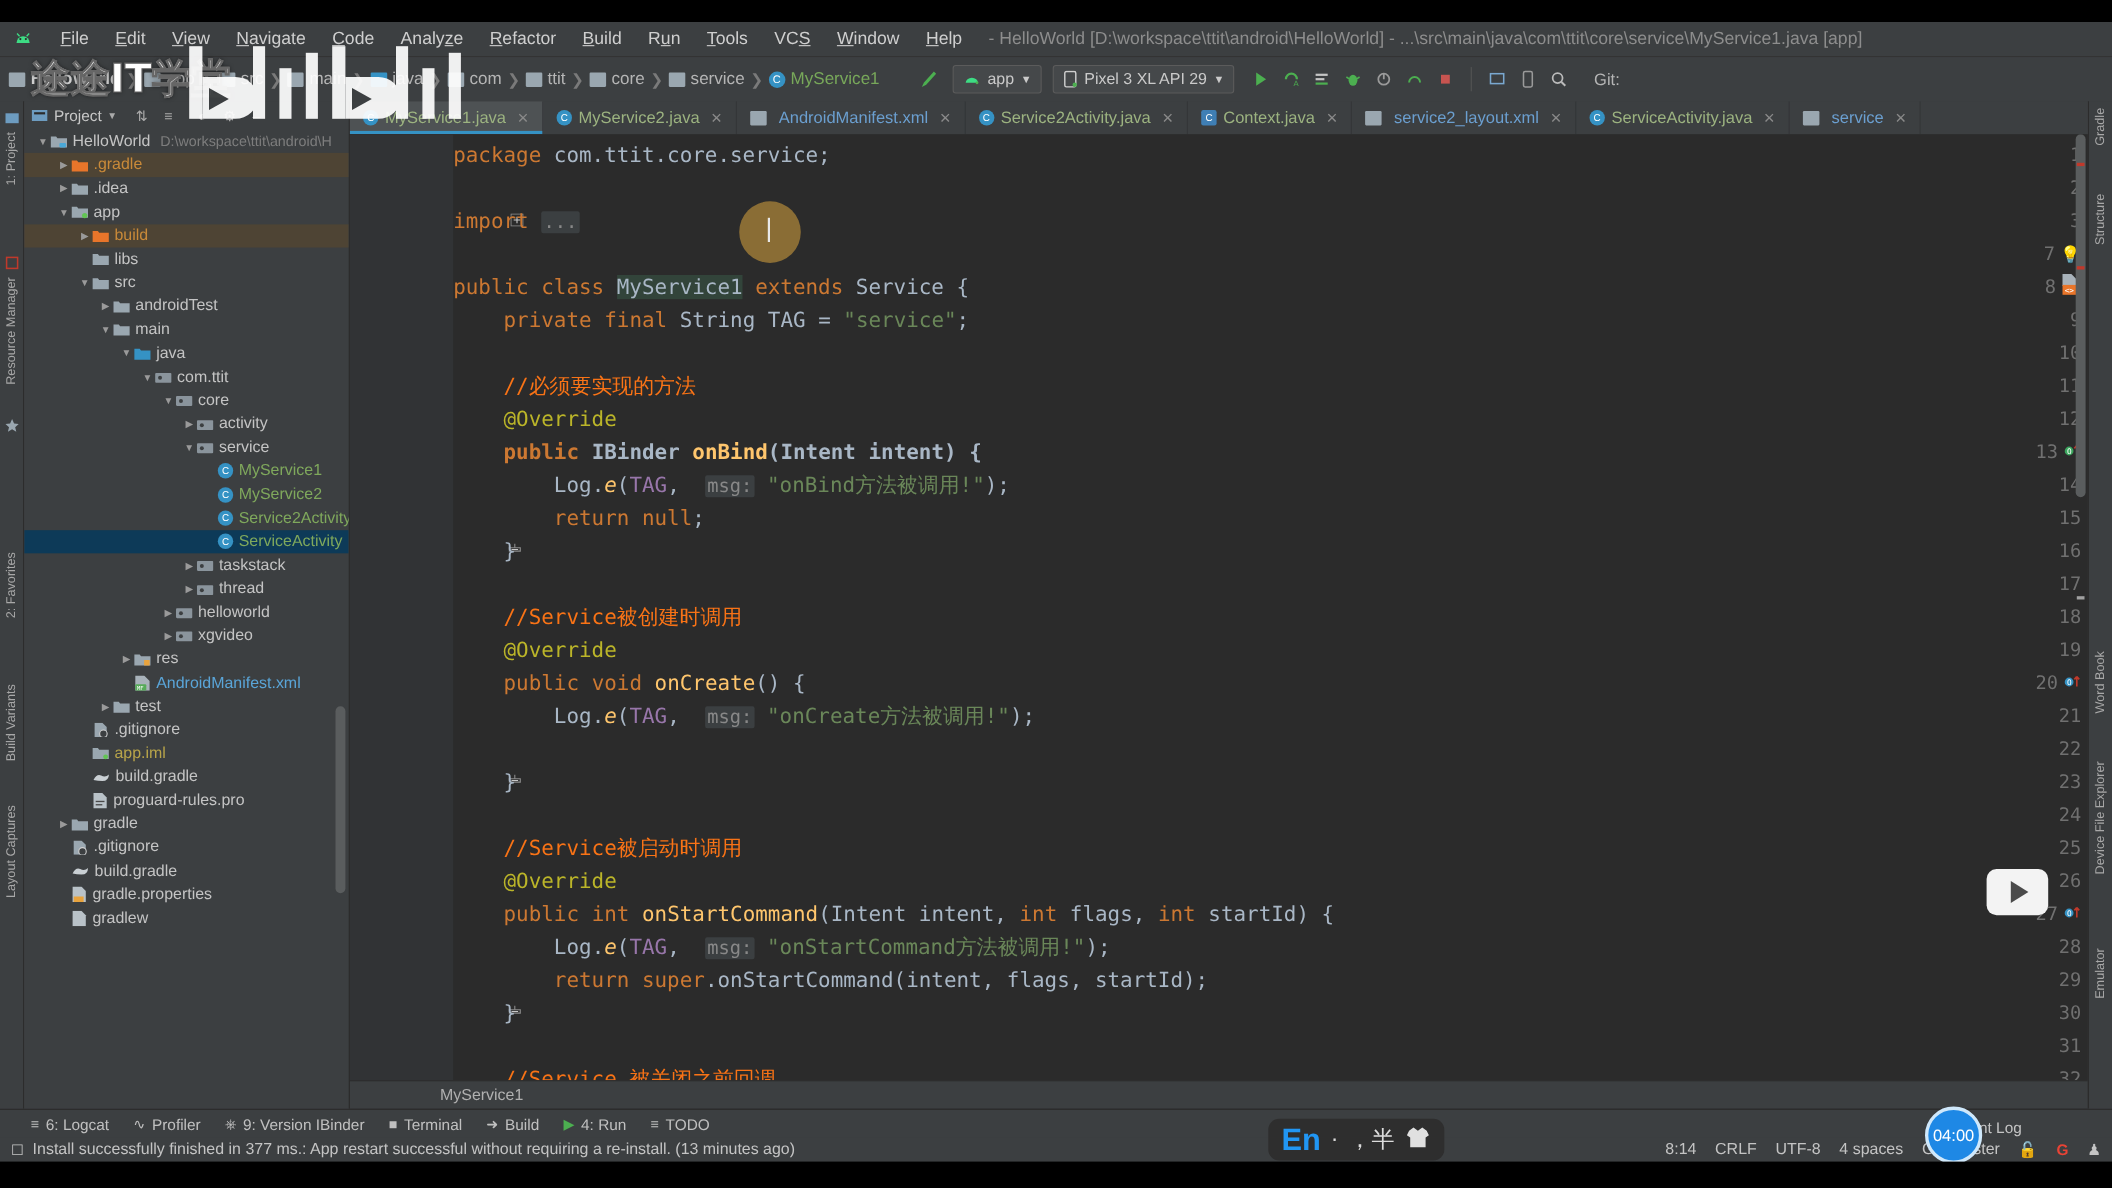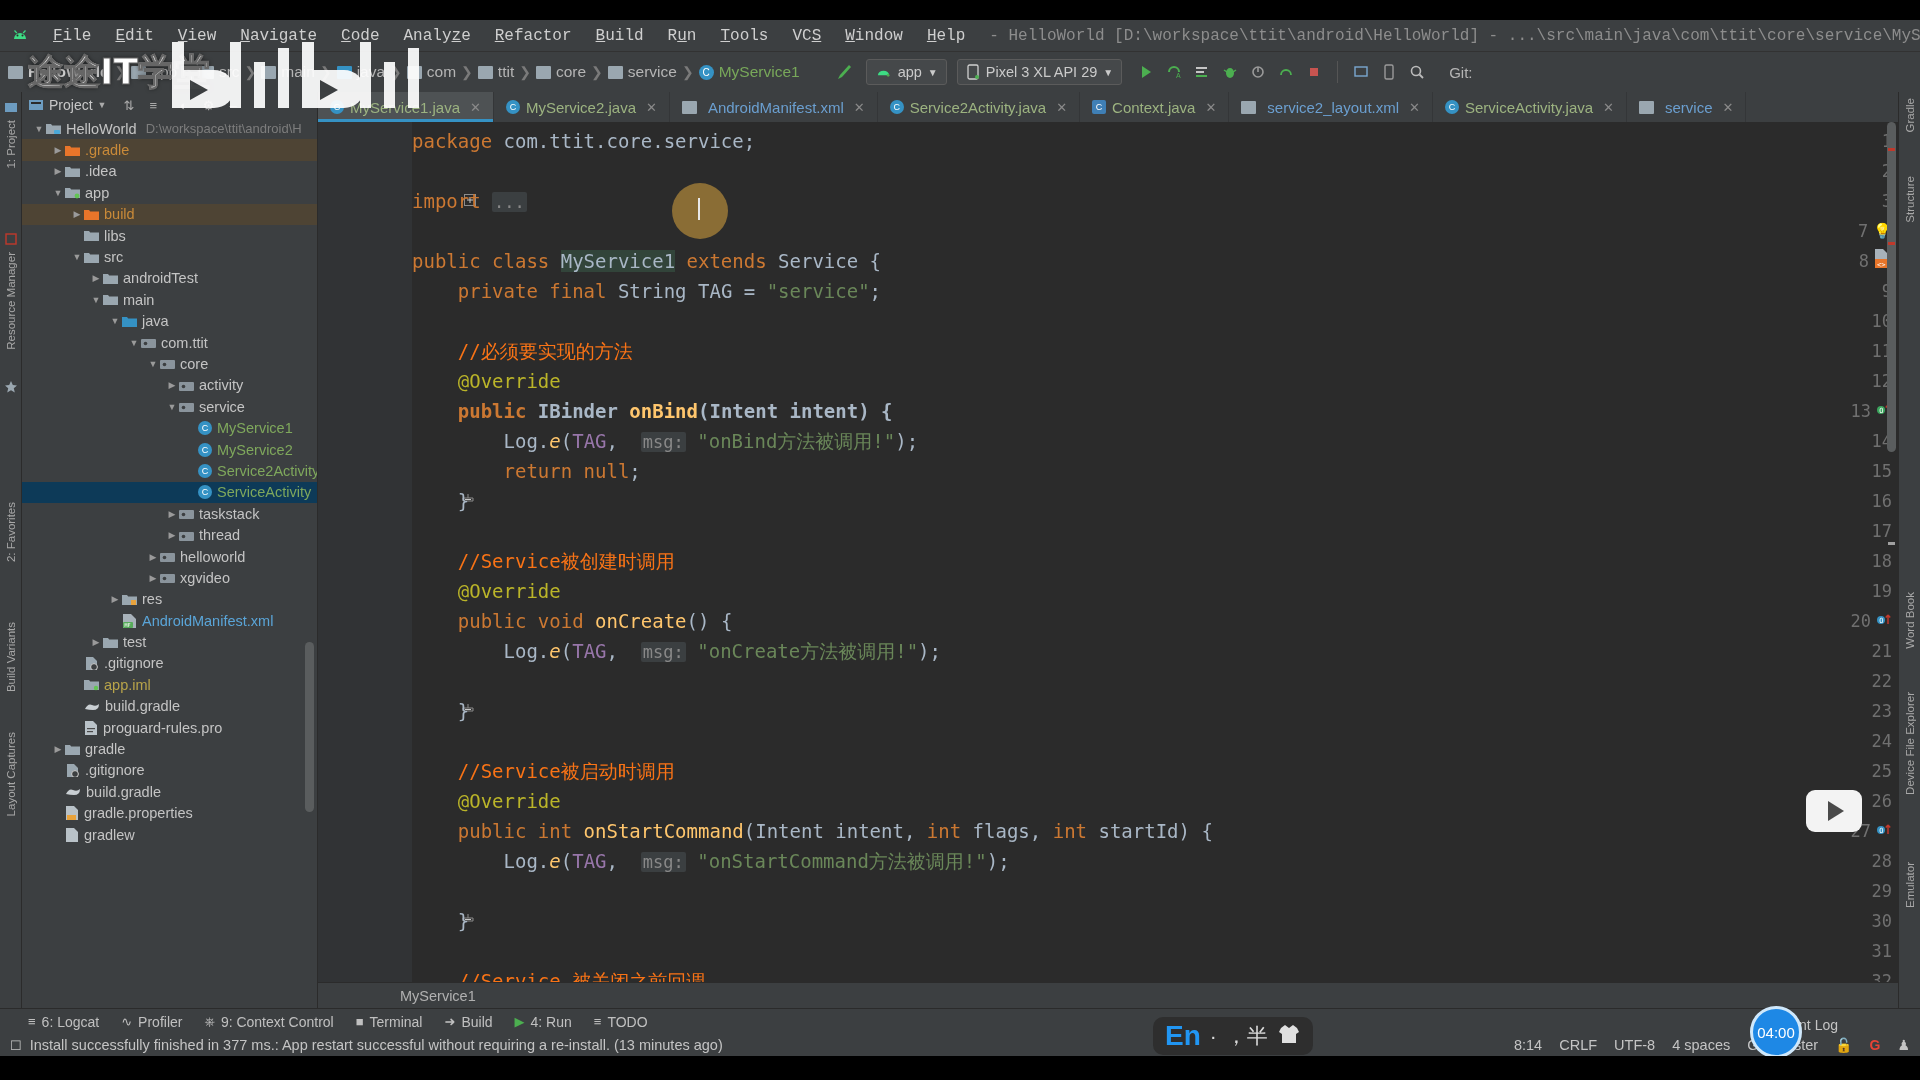--- a/index.html
+++ b/index.html
@@ -20,21 +20,21 @@
   .letterbox-bottom { position:absolute; left:0; bottom:0; width:1920px; height:24px; background:#000; z-index:60; }
 
   
   .menubar {
     position:absolute; left:0; top:20px; width:1920px; height:32px;
     background:#3c3f41; display:flex; align-items:center; padding-left:10px; gap:2px;
     border-bottom:1px solid #323232;
   }
   .logo-icon { width:22px; height:22px; margin-right:10px; display:flex; align-items:center; justify-content:center; }
   .menu-item {
-    font-size:16px; color:#cfcfcf; padding:3px 11px; white-space:nowrap;font-family:Liberation Mono, monospace;
+    font-size:16px; color:#cfcfcf; padding:3px 11px; white-space:nowrap;
   }
   .menu-item u { text-decoration:underline; }
 
   
   .navbar {
     position:absolute; left:0; top:52px; width:1920px; height:40px;
     background:#3c3f41; display:flex; align-items:center; padding-left:8px;
   }
   .crumb { display:flex; align-items:center; font-size:15.5px; color:#b5b5b5; white-space:nowrap; }
   .crumb .sep { color:#7a7a7a; margin:0 5px; font-size:14px; }
@@ -949,20 +949,21 @@
         <div class="cl" style="top: 424px;"><span class="c">    //Service被创建时调用</span></div>
         <div class="cl" style="top: 454px;"><span class="a">    @Override</span></div>
         <div class="cl" style="top: 484px;"><span class="k">    public </span><span class="k">void </span><span class="m">onCreate</span><span class="t">() {</span></div>
         <div class="cl" style="top: 514px;"><span class="t">        Log</span><span class="t">.</span><span class="m" style="font-style:italic">e</span><span class="t">(</span><span class="f">TAG</span><span class="t">,  </span><span class="hintbox">msg:</span><span class="s"> "onCreate方法被调用!"</span><span class="t">);</span></div>
         <div class="cl" style="top: 574px;"><span class="t">    }</span></div>
         <div class="cl" style="top: 604px;"></div>
         <div class="cl" style="top: 634px;"><span class="c">    //Service被启动时调用</span></div>
         <div class="cl" style="top: 664px;"><span class="a">    @Override</span></div>
         <div class="cl" style="top: 694px;"><span class="k">    public </span><span class="k">int </span><span class="m">onStartCommand</span><span class="t">(</span><span class="t">Intent </span><span class="t">intent</span><span class="t">, </span><span class="k">int </span><span class="t">flags</span><span class="t">, </span><span class="k">int </span><span class="t">startId</span><span class="t">) {</span></div>
         <div class="cl" style="top: 724px;"><span class="t">        Log</span><span class="t">.</span><span class="m" style="font-style:italic">e</span><span class="t">(</span><span class="f">TAG</span><span class="t">,  </span><span class="hintbox">msg:</span><span class="s"> "onStartCommand方法被调用!"</span><span class="t">);</span></div>
+        <div class="cl" style="top: 754px;"><span class="k">        return </span><span class="k">super</span><span class="t">.onStartCommand(intent, flags, startId);</span></div>
         <div class="cl" style="top: 784px;"><span class="t">    }</span></div>
         <div class="cl" style="top: 814px;"></div>
         <div class="cl" style="top: 844px;"><span class="c">    //Service 被关闭之前回调</span></div>
       </div>
     <div class="editor-crumb">
       <span>MyService1</span>
     </div>
     <div class="scroll-thumb" style="top:0;height:330px"></div>
     <div class="err-mark" style="top:26px;background:#c0392b"></div>
     <div class="err-mark" style="top:120px;background:#c0392b"></div>
@@ -976,21 +977,21 @@
       <div class="btw">
         <span style="font-size: 13px; color: rgb(192, 192, 192);">≡</span>
         <span>6: Logcat</span>
       </div>
       <div class="btw">
         <span style="font-size: 13px; color: rgb(192, 192, 192);">∿</span>
         <span>Profiler</span>
       </div>
       <div class="btw">
         <span style="font-size: 13px; color: rgb(192, 192, 192);">⎈</span>
-        <span>9: Context Control</span>
+        <span>9: Version IBinder</span>
       </div>
       <div class="btw">
         <span style="font-size: 13px; color: rgb(192, 192, 192);">■</span>
         <span>Terminal</span>
       </div>
       <div class="btw">
         <span style="font-size: 13px; color: rgb(192, 192, 192);">➜</span>
         <span>Build</span>
       </div>
       <div class="btw">

